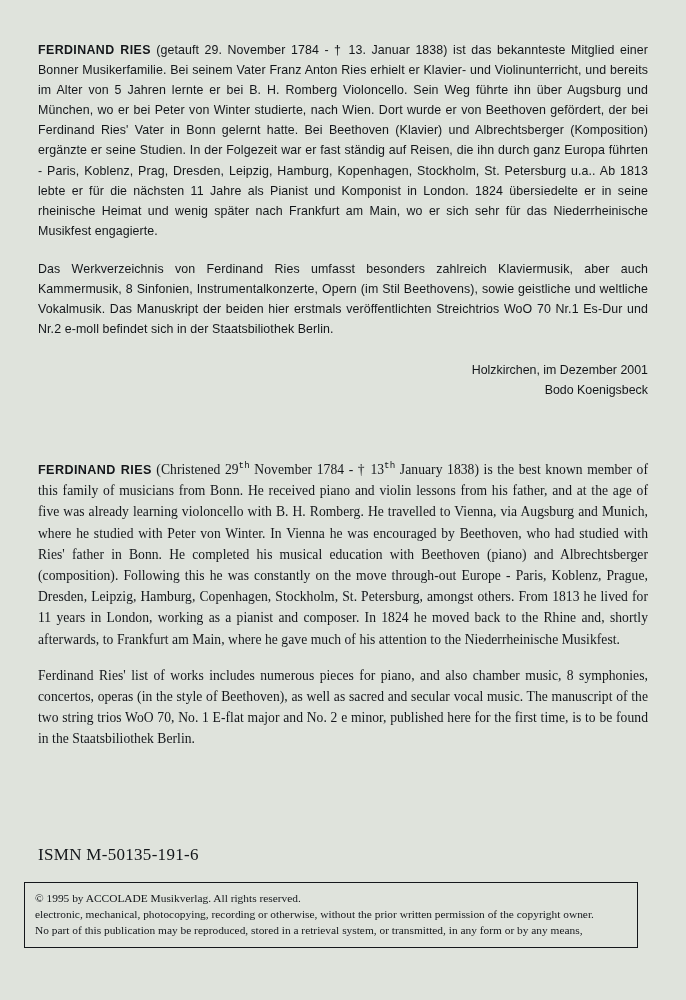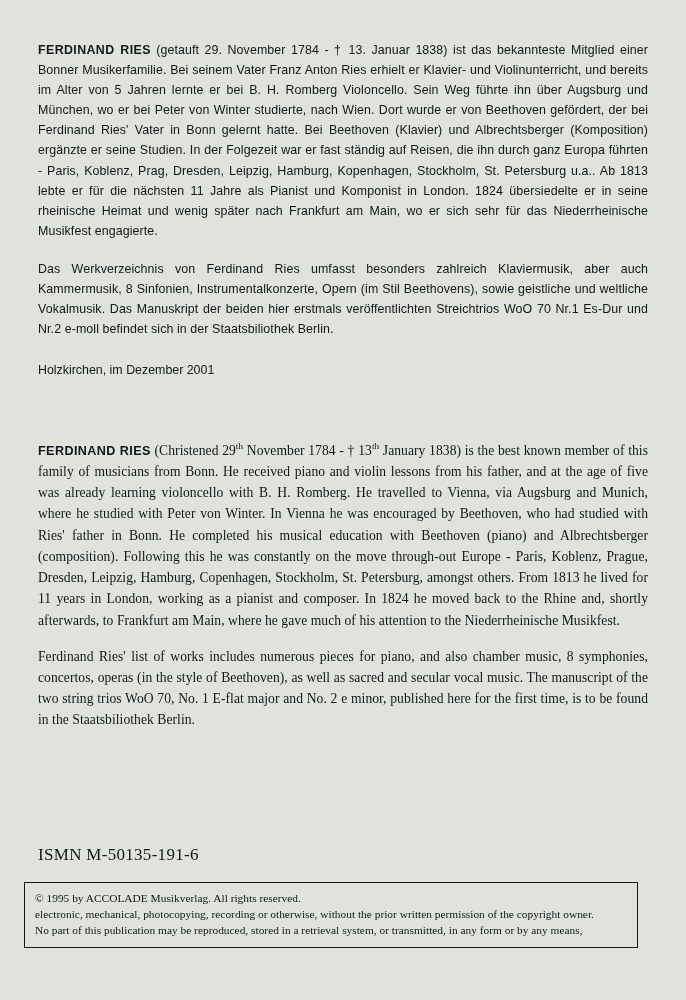--- a/index.html
+++ b/index.html
@@ -35,20 +35,21 @@
     font-weight: bold;
     letter-spacing: 0.4px;
   }
   .sig {
     font-size: 12.4px;
     line-height: 1.58;
     margin-top: 22px;
   }
   .sig div {
     margin: 0;
+    text-align: right;
   }
   .english {
     font-family: "Liberation Serif", serif;
     font-size: 13.6px;
     line-height: 1.56;
     text-align: justify;
     margin-top: 58px;
     letter-spacing: 0.05px;
   }
   .english p {
@@ -56,20 +57,21 @@
   }
   .english .lead-name {
     font-family: "Liberation Sans", sans-serif;
     font-weight: bold;
     font-size: 12.6px;
     letter-spacing: 0.4px;
   }
   .english sup {
     font-size: 0.68em;
     vertical-align: super;
+    font-family: Liberation Mono, monospace;
   }
   .translator {
     font-family: "Liberation Serif", serif;
     font-size: 13.6px;
     margin-top: 26px;
   }
   .ismn {
     position: absolute;
     left: 38px;
     top: 845px;
@@ -98,20 +100,21 @@
 
 <div class="page">
 
   <div class="german">
     <p><span class="lead-name">FERDINAND RIES</span><span> (getauft 29. November 1784 - † 13. Januar 1838) ist das bekannteste Mitglied einer Bonner Musikerfamilie. Bei seinem Vater Franz Anton Ries erhielt er Klavier- und Violinunterricht, und bereits im Alter von 5 Jahren lernte er bei B. H. Romberg Violoncello. Sein Weg führte ihn über Augsburg und München, wo er bei Peter von Winter studierte, nach Wien. Dort wurde er von Beethoven gefördert, der bei Ferdinand Ries' Vater in Bonn gelernt hatte. Bei Beethoven (Klavier) und Albrechtsberger (Komposition) ergänzte er seine Studien. In der Folgezeit war er fast ständig auf Reisen, die ihn durch ganz Europa führten - Paris, Koblenz, Prag, Dresden, Leipzig, Hamburg, Kopenhagen, Stockholm, St. Petersburg u.a.. Ab 1813 lebte er für die nächsten 11 Jahre als Pianist und Komponist in London. 1824 übersiedelte er in seine rheinische Heimat und wenig später nach Frankfurt am Main, wo er sich sehr für das Niederrheinische Musikfest engagierte.</span></p>
     <p>Das Werkverzeichnis von Ferdinand Ries umfasst besonders zahlreich Klaviermusik, aber auch Kammermusik, 8 Sinfonien, Instrumentalkonzerte, Opern (im Stil Beethovens), sowie geistliche und weltliche Vokalmusik. Das Manuskript der beiden hier erstmals veröffentlichten Streichtrios WoO 70 Nr.1 Es-Dur und Nr.2 e-moll befindet sich in der Staatsbiliothek Berlin.</p>
   </div>
 
   <div class="sig">
     <div>Holzkirchen, im Dezember 2001</div>
+    <div>Bodo Koenigsbeck</div>
   </div>
 
   <div class="english">
     <p><span class="lead-name">FERDINAND RIES</span><span> (Christened 29</span><sup>th</sup><span> November 1784 - † 13</span><sup>th</sup><span> January 1838) is the best known member of this family of musicians from Bonn. He received piano and violin lessons from his father, and at the age of five was already learning violoncello with B. H. Romberg. He travelled to Vienna, via Augsburg and Munich, where he studied with Peter von Winter. In Vienna he was encouraged by Beethoven, who had studied with Ries' father in Bonn. He completed his musical education with Beethoven (piano) and Albrechtsberger (composition). Following this he was constantly on the move through-out Europe - Paris, Koblenz, Prague, Dresden, Leipzig, Hamburg, Copenhagen, Stockholm, St. Petersburg, amongst others. From 1813 he lived for 11 years in London, working as a pianist and composer. In 1824 he moved back to the Rhine and, shortly afterwards, to Frankfurt am Main, where he gave much of his attention to the Niederrheinische Musikfest.</span></p>
     <p>Ferdinand Ries' list of works includes numerous pieces for piano, and also chamber music, 8 symphonies, concertos, operas (in the style of Beethoven), as well as sacred and secular vocal music. The manuscript of the two string trios WoO 70, No. 1 E-flat major and No. 2 e minor, published here for the first time, is to be found in the Staatsbiliothek Berlin.</p>
   </div>
 
 
   <div class="ismn">ISMN M-50135-191-6</div>
 

